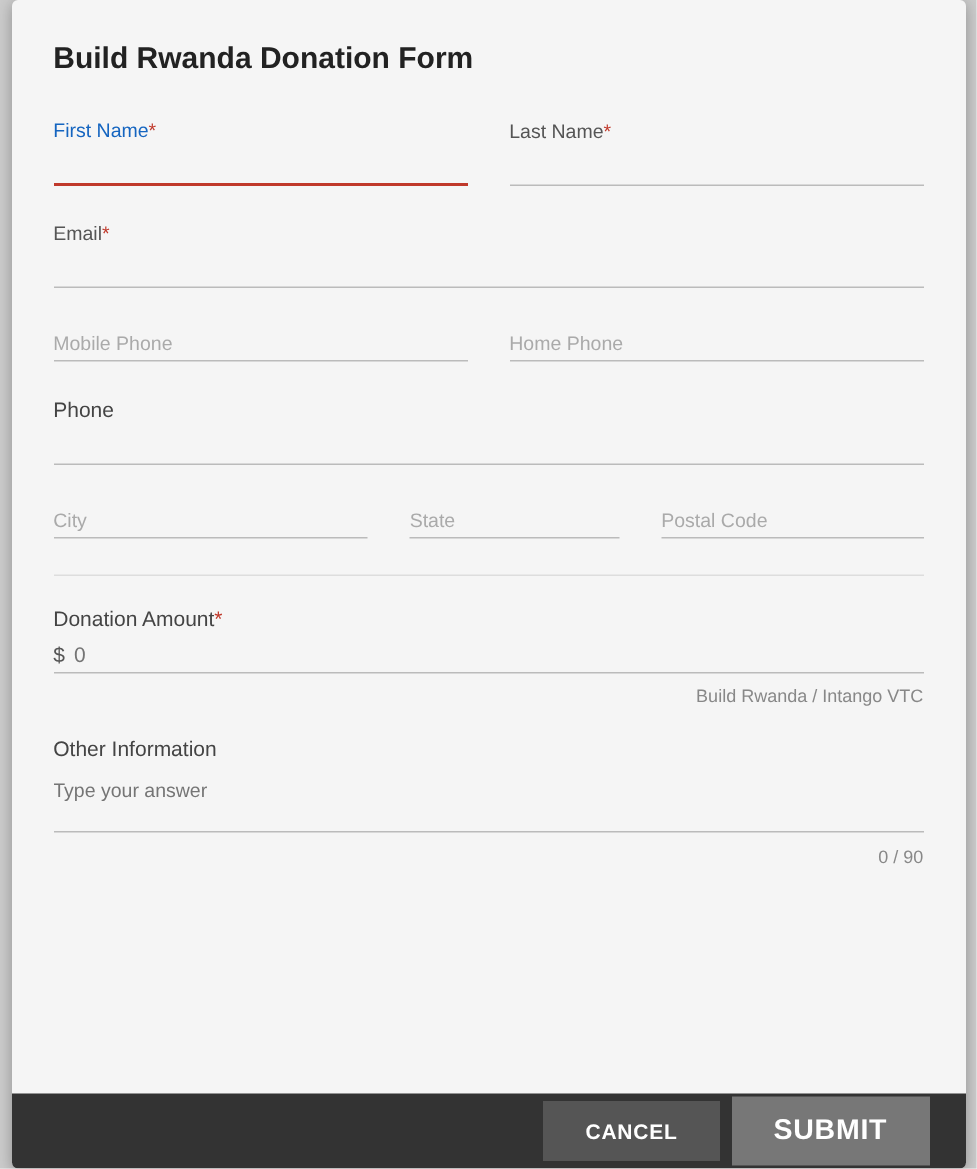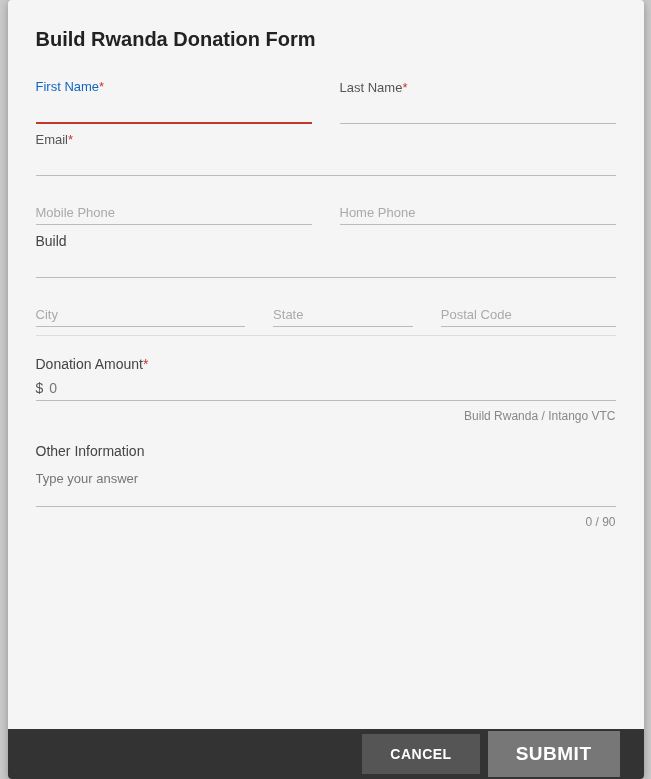--- a/index.html
+++ b/index.html
@@ -48,21 +48,21 @@
       display: block;
     }
 
     .field-label .required {
       color: #c0392b;
     }
 
     .form-row {
       display: flex;
       gap: 28px;
-      margin-bottom: 8px;
+      margin-bottom: 24px;
       align-items: flex-end;
       justify-content: center;
     }
 
     .form-field {
       flex: 1;
       display: flex;
       flex-direction: column;
     }
 
@@ -254,21 +254,21 @@
     <div class="form-row">
       <div class="form-field">
         <input class="form-input" type="text" placeholder="Mobile Phone" style="">
       </div>
       <div class="form-field">
         <input class="form-input" type="text" placeholder="Home Phone" style="">
       </div>
     </div>
 
     <div class="full-width form-field">
-      <label class="section-label" style="color:#444; margin-bottom:4px;">Build</label>
+      <label class="section-label" style="color:#444; margin-bottom:4px;">Phone</label>
       <input class="form-input" type="text" style="">
     </div>
 
     <div class="form-row" style="margin-top: 8px;">
       <div class="form-field city-field">
         <input class="form-input" type="text" placeholder="City" style="">
       </div>
       <div class="form-field state-field">
         <input class="form-input" type="text" placeholder="State" style="">
       </div>

